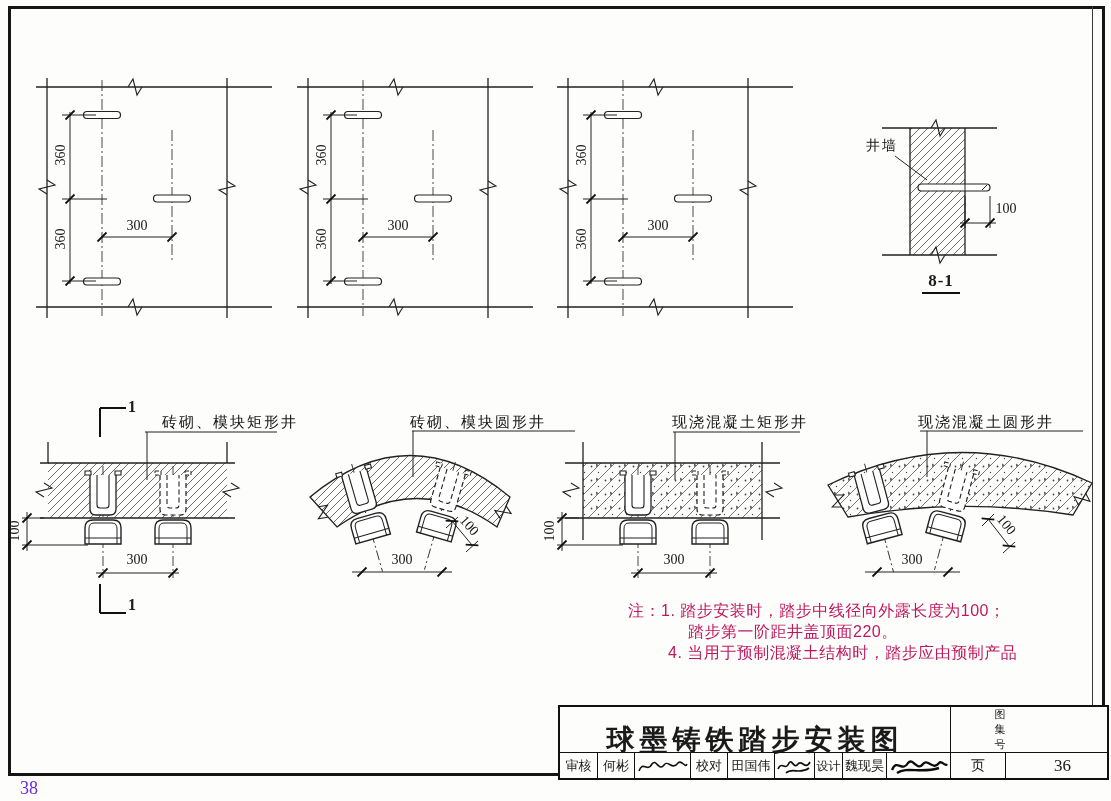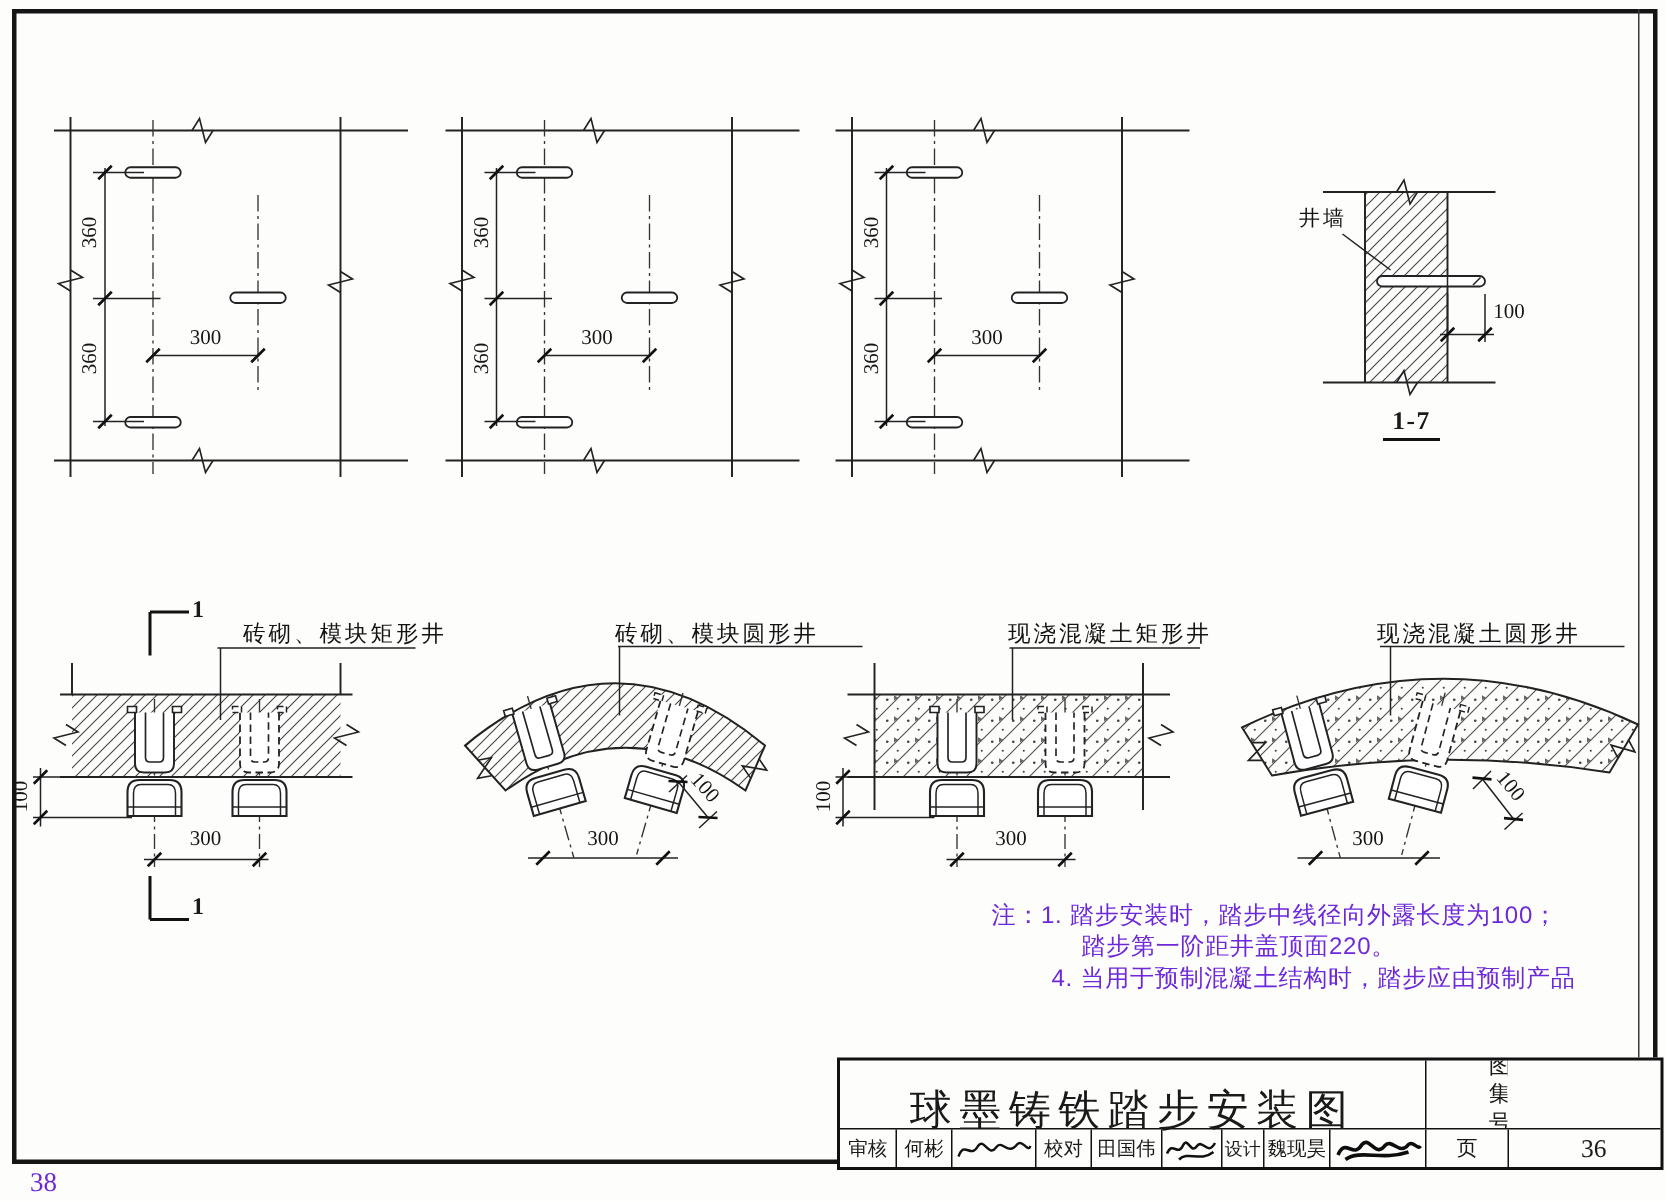--- a/index.html
+++ b/index.html
@@ -12,34 +12,34 @@
   .dim{position:absolute;font-family:"Liberation Serif",serif;font-size:14px;color:#161616;
        white-space:nowrap;transform:translate(-50%,-50%);}
   .dim.rot{transform:translate(-50%,-50%) rotate(-90deg);}
   .dim.tilt48{transform:translate(-50%,-50%) rotate(48deg);}
   .dim.tilt50{transform:translate(-50%,-50%) rotate(50deg);}
   .lbl{position:absolute;font-size:15px;letter-spacing:2px;white-space:nowrap;color:#141414;}
   .cutnum{position:absolute;font-family:"Liberation Serif",serif;font-size:16px;font-weight:bold;
           transform:translate(-50%,-50%);}
   .secttitle{position:absolute;font-family:"Liberation Serif",serif;font-size:17px;font-weight:bold;
              letter-spacing:1px;transform:translate(-50%,-50%);}
-  .notes{position:absolute;left:661px;top:600px;font-size:16px;line-height:21px;
-         letter-spacing:0.5px;color:#6d28d9;white-space:nowrap;}
+  .notes{position:absolute;left:628px;top:600px;font-size:16px;line-height:21px;
+         letter-spacing:0.5px;color:#be185d;white-space:nowrap;}
   .notes .ind40{padding-left:40px;}
   .notes .ind60{padding-left:60px;}
   .tblock{position:absolute;left:558px;top:705px;width:547px;height:71px;
           border:2.5px solid #111;box-sizing:content-box;background:#fdfdfc;}
   .trow{display:flex;align-items:center;}
   .trow1{height:45px;}
   .trow2{height:26px;border-top:1.5px solid #111;text-align:right;}
   .tcell{height:100%;display:flex;align-items:center;justify-content:center;
          box-sizing:border-box;overflow:hidden;}
   .tcell + .tcell{border-left:1.3px solid #111;}
-  .cell-title{width:390px;font-size:28px;font-weight:normal;letter-spacing:5px;margin-top:20px;}
-  .cell-atlas-label{width:55px;font-size:15px;letter-spacing:0px;padding-left:44px;}
+  .cell-title{width:390px;font-size:28px;font-weight:bold;letter-spacing:5px;margin-top:20px;}
+  .cell-atlas-label{width:55px;font-size:11px;letter-spacing:0px;padding-left:44px;}
   .cell-atlas-no{width:102px;font-family:"Liberation Serif",serif;font-size:17px;}
   .c37{width:37px;font-size:13px;}
   .c47{width:47px;font-size:13px;}
   .c40{width:40px;}
   .c56{width:56px;}
   .c28{width:28px;font-size:12px;}
   .c44{width:44px;font-size:13px;}
   .c64{width:64px;}
   .c55{width:55px;font-size:14px;}
   .c102{width:102px;font-family:"Liberation Serif",serif;font-size:17px;padding-left:12px;}
@@ -211,21 +211,21 @@
   <span class="dim" style="left:137px;top:226px">300</span>
   <span class="dim rot" style="left:322px;top:155px">360</span>
   <span class="dim rot" style="left:322px;top:239px">360</span>
   <span class="dim" style="left:398px;top:226px">300</span>
   <span class="dim rot" style="left:582px;top:155px">360</span>
   <span class="dim rot" style="left:582px;top:239px">360</span>
   <span class="dim" style="left:658px;top:226px">300</span>
 
   <span class="lbl" style="left:866px;top:137px;font-size:14px">井墙</span>
   <span class="dim" style="left:1006px;top:209px">100</span>
-  <span class="secttitle" style="left:941px;top:281px">1-7</span>
+  <span class="secttitle" style="left:941px;top:281px">8-1</span>
 
   <span class="cutnum" style="left:132px;top:407px">1</span>
   <span class="cutnum" style="left:132px;top:605px">1</span>
   <span class="lbl" style="left:162px;top:413px">砖砌、模块矩形井</span>
   <span class="dim rot" style="left:15px;top:531px">100</span>
   <span class="dim" style="left:137px;top:560px">300</span>
 
   <span class="lbl" style="left:410px;top:413px">砖砌、模块圆形井</span>
   <span class="dim" style="left:402px;top:560px">300</span>
   <span class="dim tilt48" style="left:469px;top:526px">100</span>

